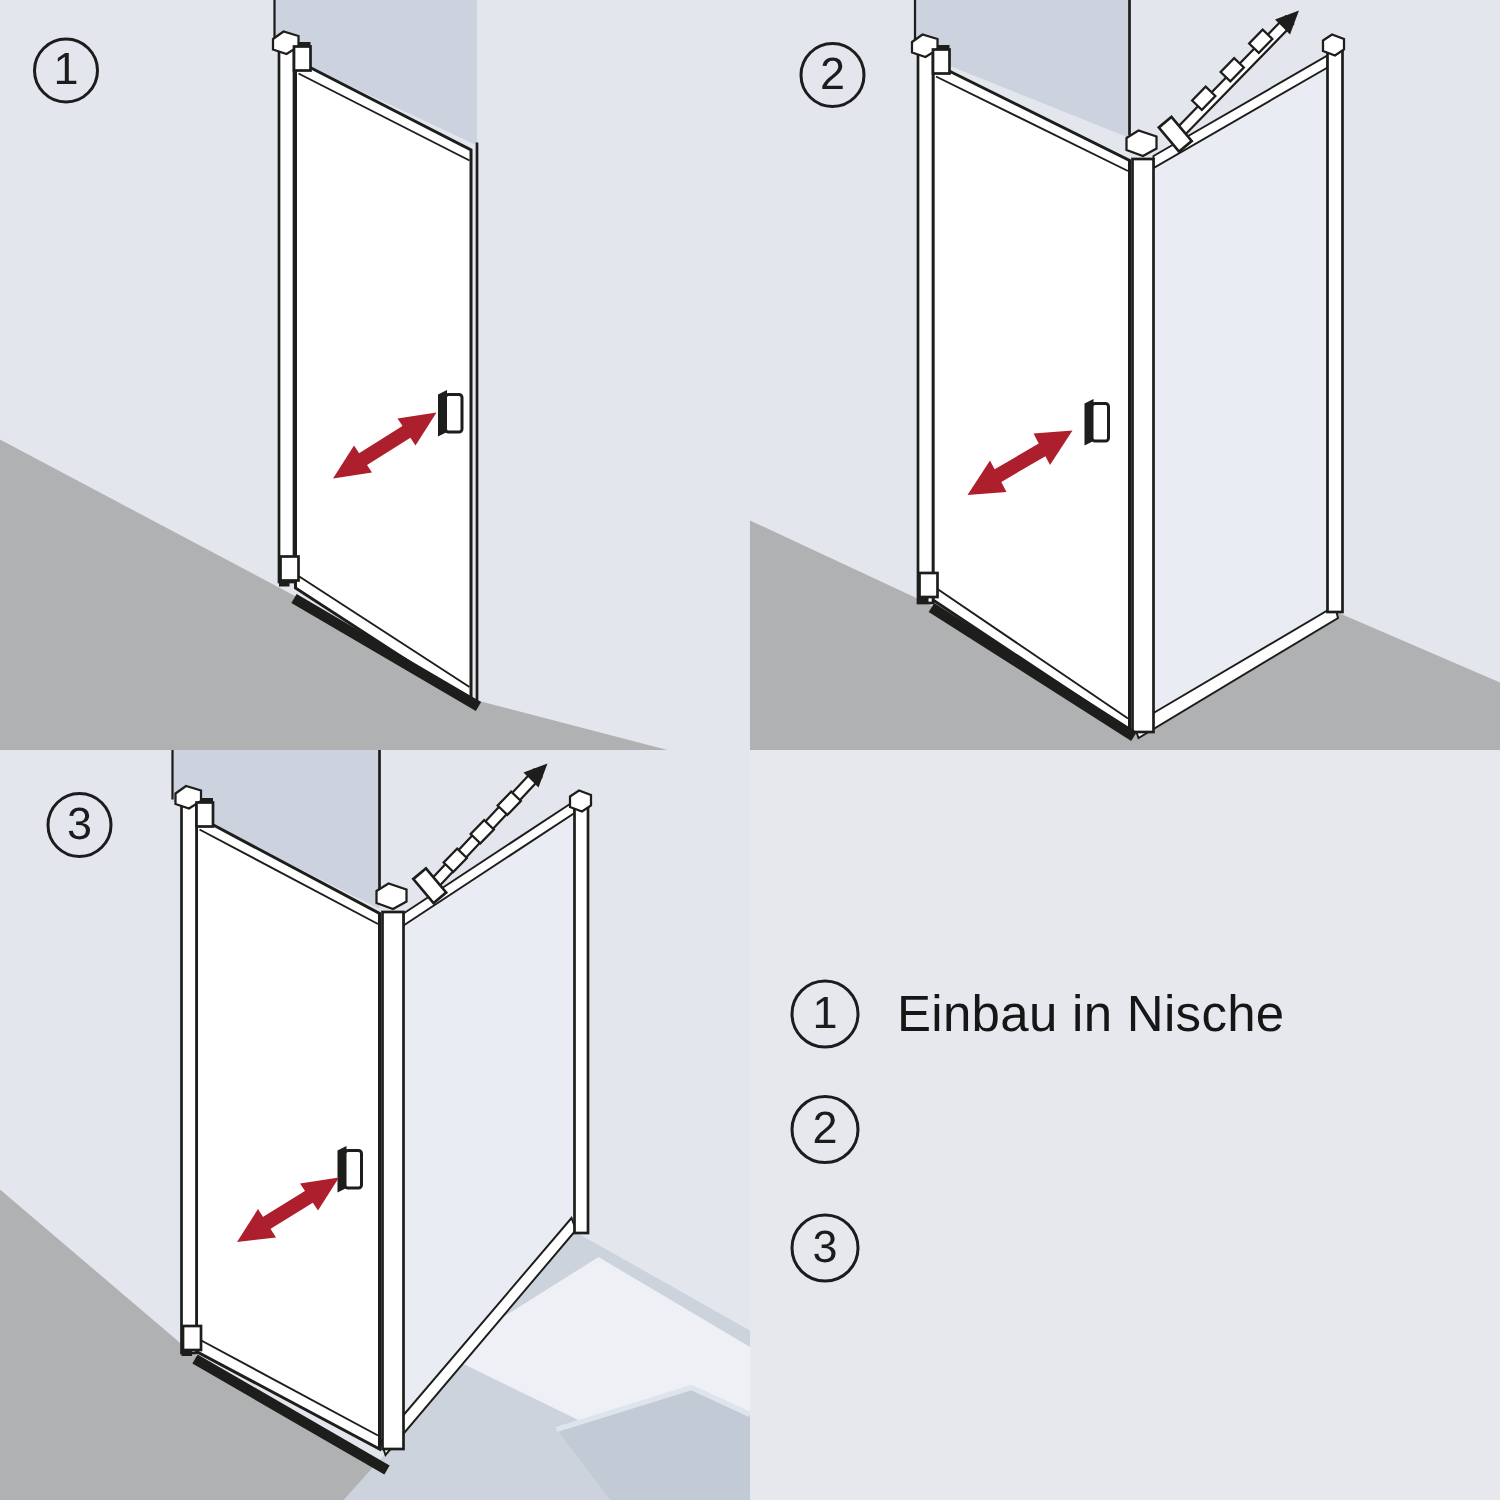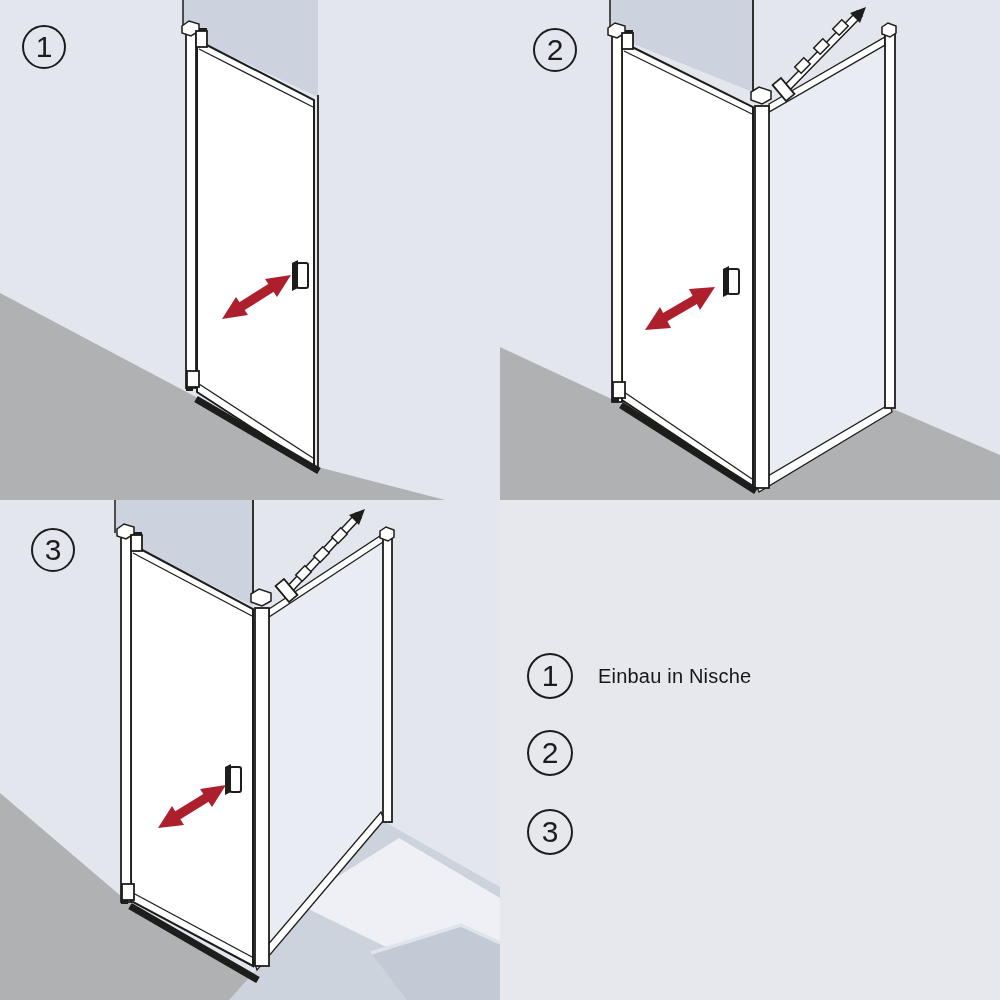--- a/index.html
+++ b/index.html
@@ -18,21 +18,21 @@
     position:absolute;width:44px;height:44px;border-radius:50%;
     border:2.5px solid #1c1c1c;box-sizing:border-box;
     display:flex;align-items:center;justify-content:center;
     font-size:30px;color:#1c1c1c;background:transparent;line-height:1;
   }
   .legend-row{
     position:absolute;display:flex;align-items:center;gap:25px;
   }
   .legend-row .badge{position:static;width:46px;height:46px;flex:0 0 46px;}
   .legend-label{
-    font-size:20px;color:#161616;white-space:nowrap;letter-spacing:0.2px;
+    font-size:34px;color:#161616;white-space:nowrap;letter-spacing:0.2px;
   }
 </style>
 </head>
 <body>
 
 <div id="stage">
 
   <div class="quad" id="q1">
     <svg width="500" height="500" viewBox="0 0 500 500">
       <rect width="500" height="500" fill="#e3e6ed"></rect>

